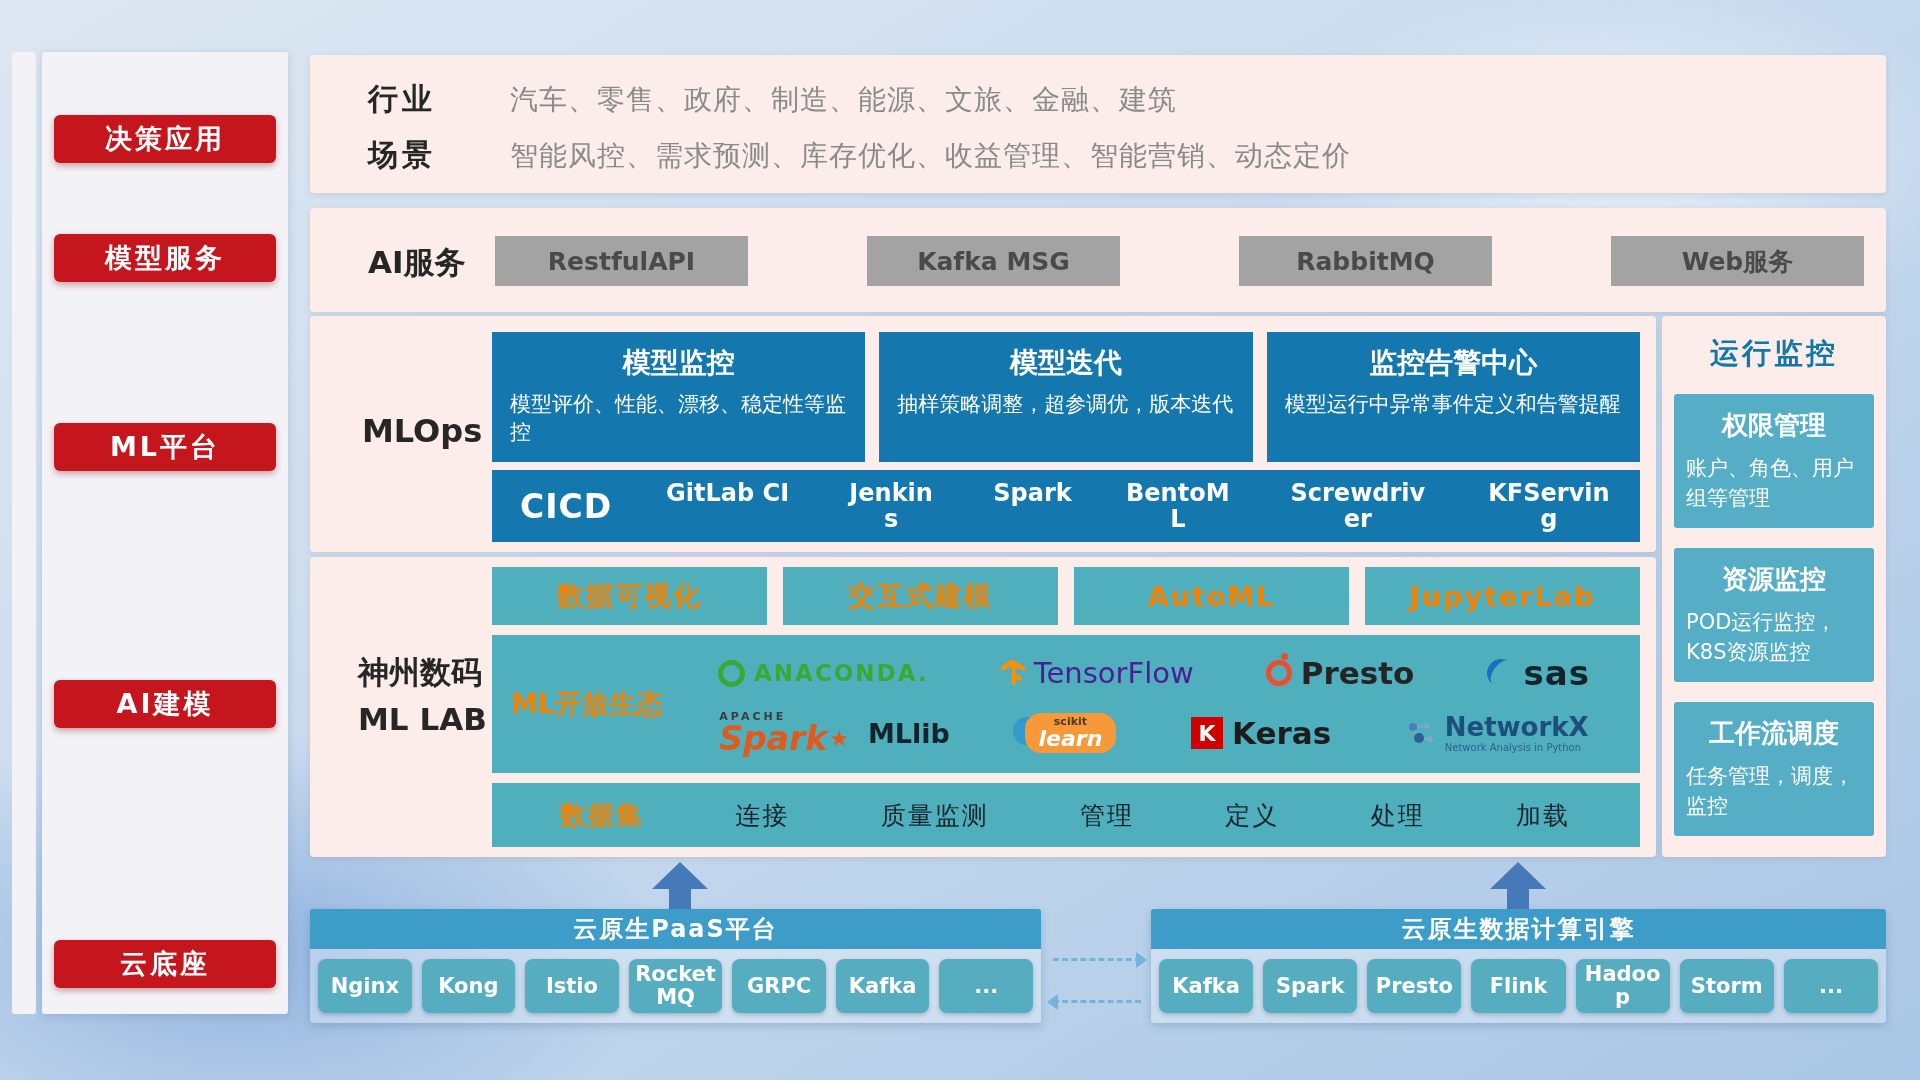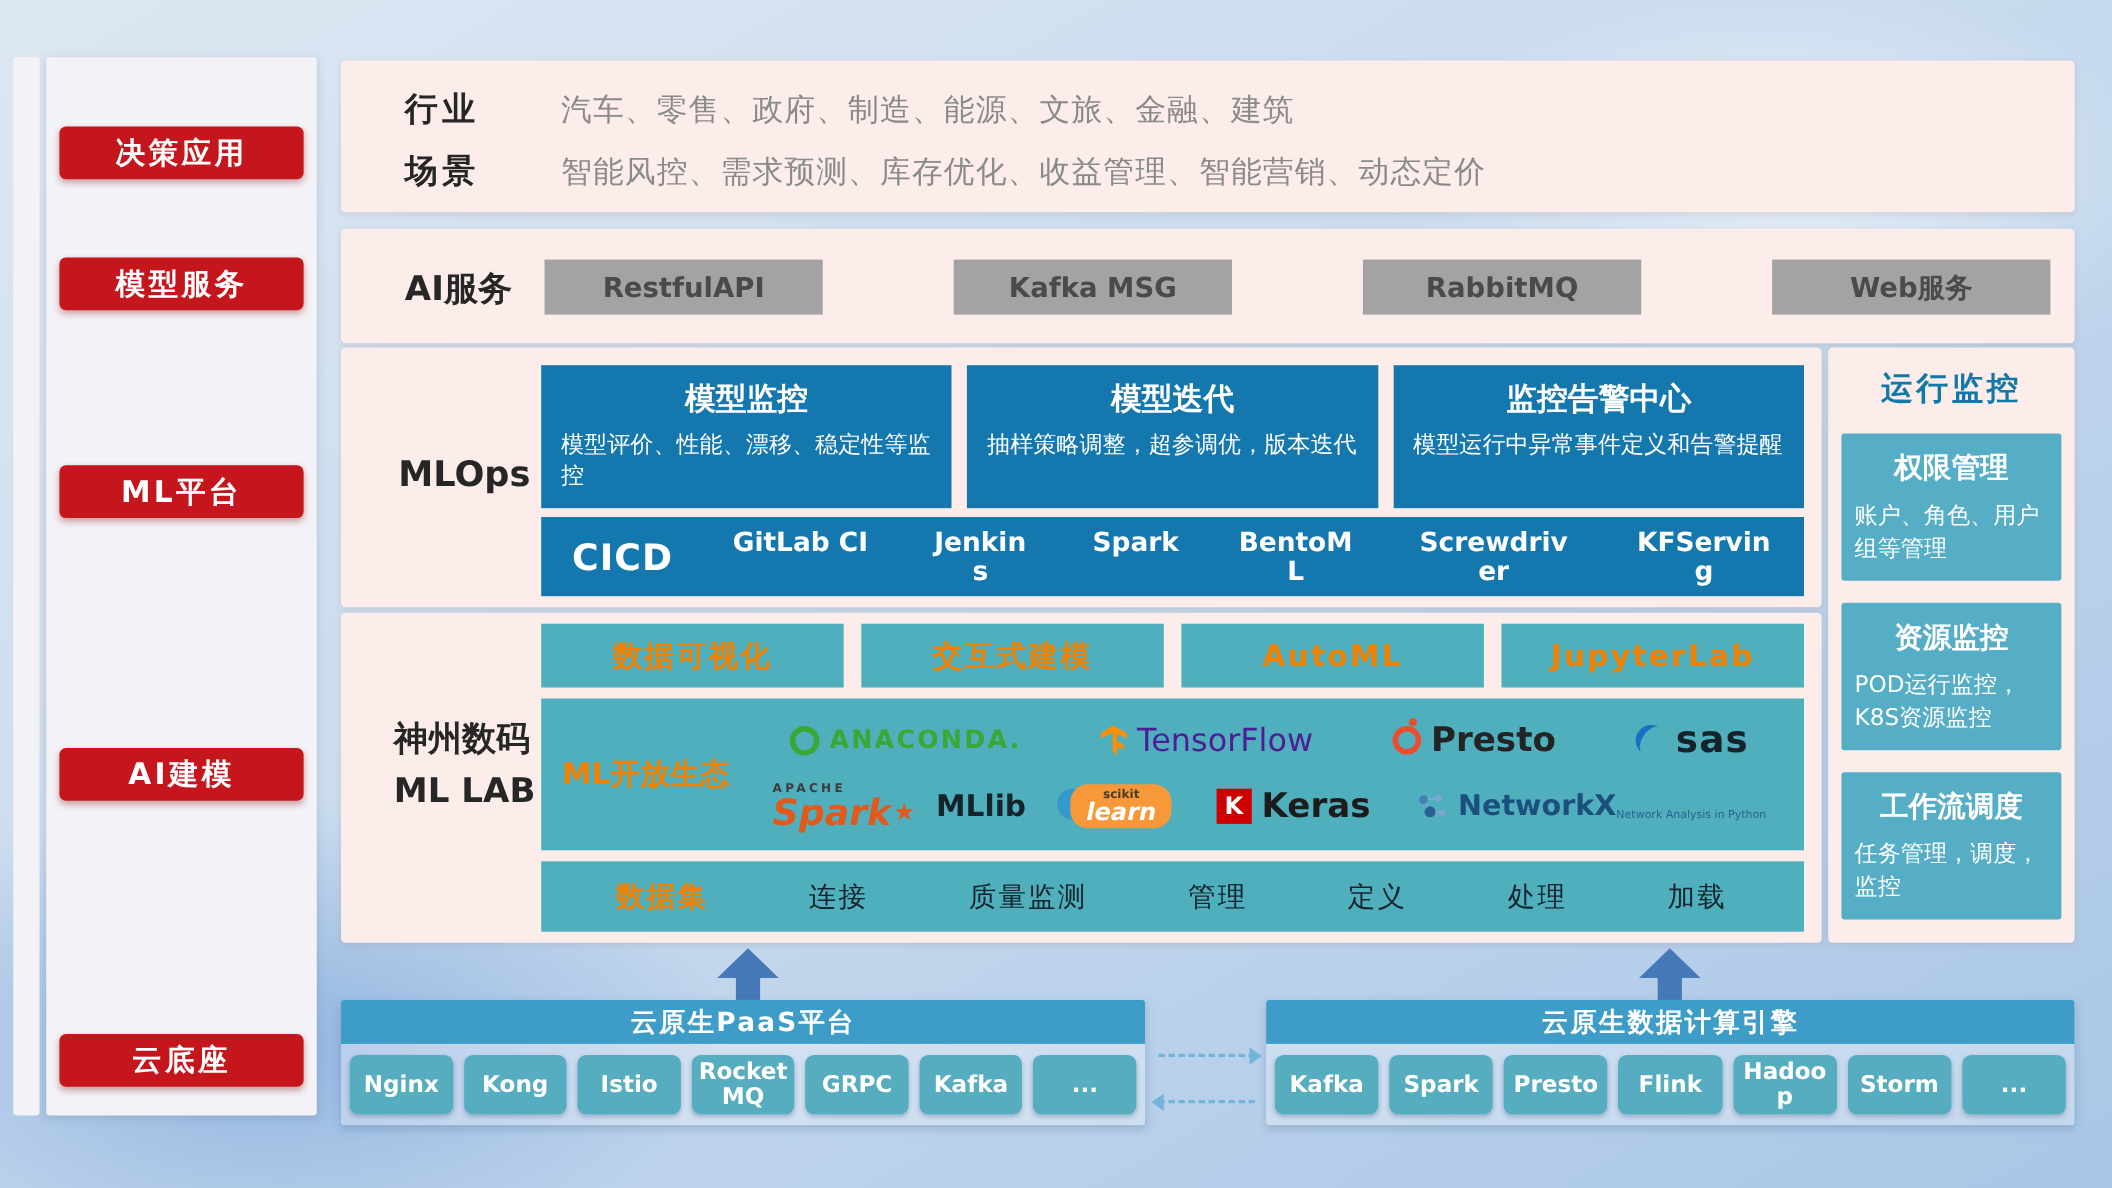--- a/index.html
+++ b/index.html
@@ -90,21 +90,21 @@
   .ic-spark-star::before { content:"★"; color:#e25a1b; font-size:22px; margin-left:2px; }
   .tx-mllib { font-size:27px; font-weight:bold; color:#15232b; margin-left:10px; }
   .sklearn { position:relative; display:flex; align-items:center; }
   .ic-sk-circle { position:absolute; left:-12px; top:4px; width:28px; height:28px; background:#3499cd; border-radius:50%; }
   .sk-pill { position:relative; background:#f79939; border-radius:16px; padding:3px 14px; display:flex; flex-direction:column; align-items:center; line-height:1.05; }
   .tx-scikit { font-size:11px; color:#4b3a22; font-weight:bold; }
   .tx-learn { font-size:22px; color:#fff; font-weight:bold; font-style:italic; }
   .ic-keras { width:32px; height:32px; background:#d00000; color:#fff; display:flex; align-items:center; justify-content:center;
     font-size:22px; font-weight:bold; }
   .tx-keras { font-size:31px; font-weight:bold; color:#1c1c1c; }
-  .nx-col { display:flex; line-height:1.1;align-items:flex-end; }
+  .nx-col { display:flex; flex-direction:column; line-height:1.1; }
   .tx-networkx { font-size:26px; font-weight:bold; color:#1d4f7c; }
   .tx-nx-sub { font-size:10px; color:#2d6090; }
 
   .dataset { position:absolute; left:182px; top:226px; width:1148px; height:64px; background:#4fafbc;
     display:flex; align-items:center; justify-content:space-between; padding:0 70px 0 68px; }
   .ds-label { color:#f08200; font-size:26px; font-weight:bold; letter-spacing:2px; }
   .ds-item { color:#14242c; font-size:25px; letter-spacing:2px; }
 
   
   .up-arrow { position:absolute; width:56px; }

